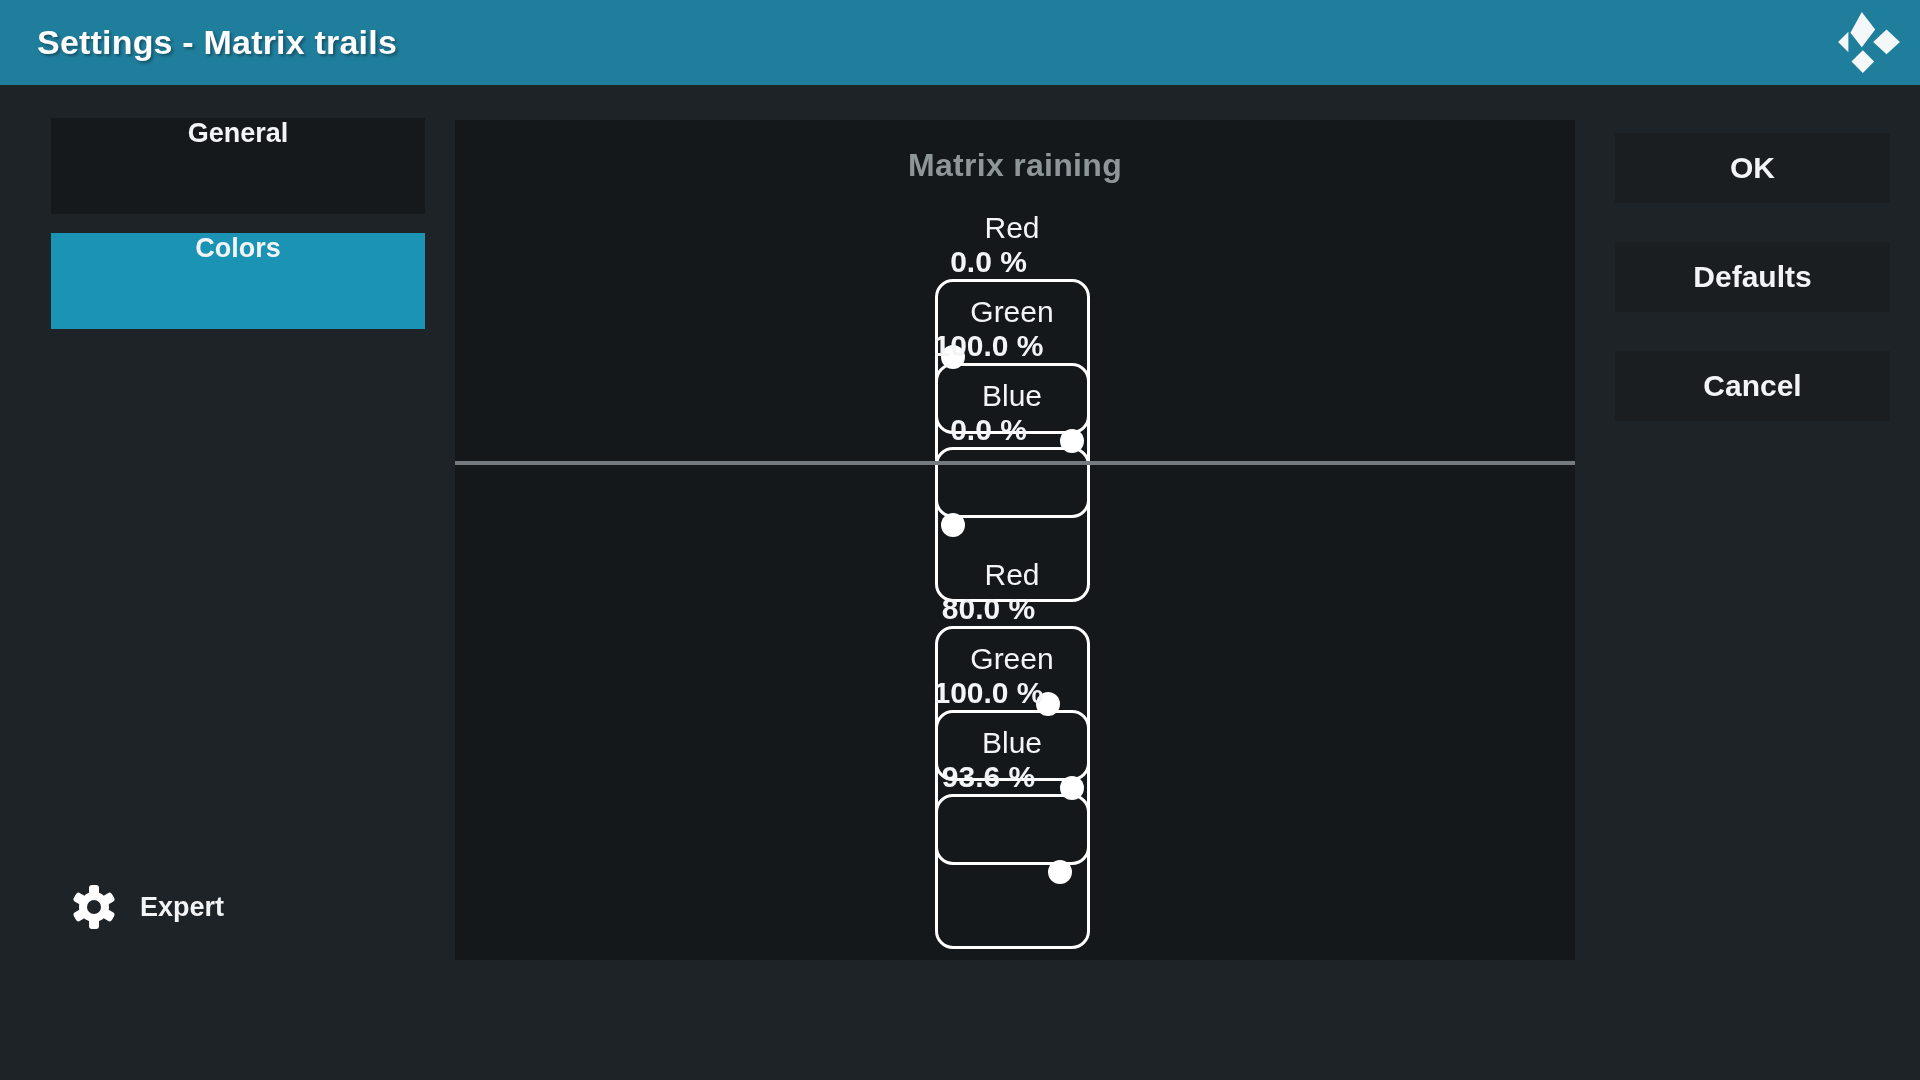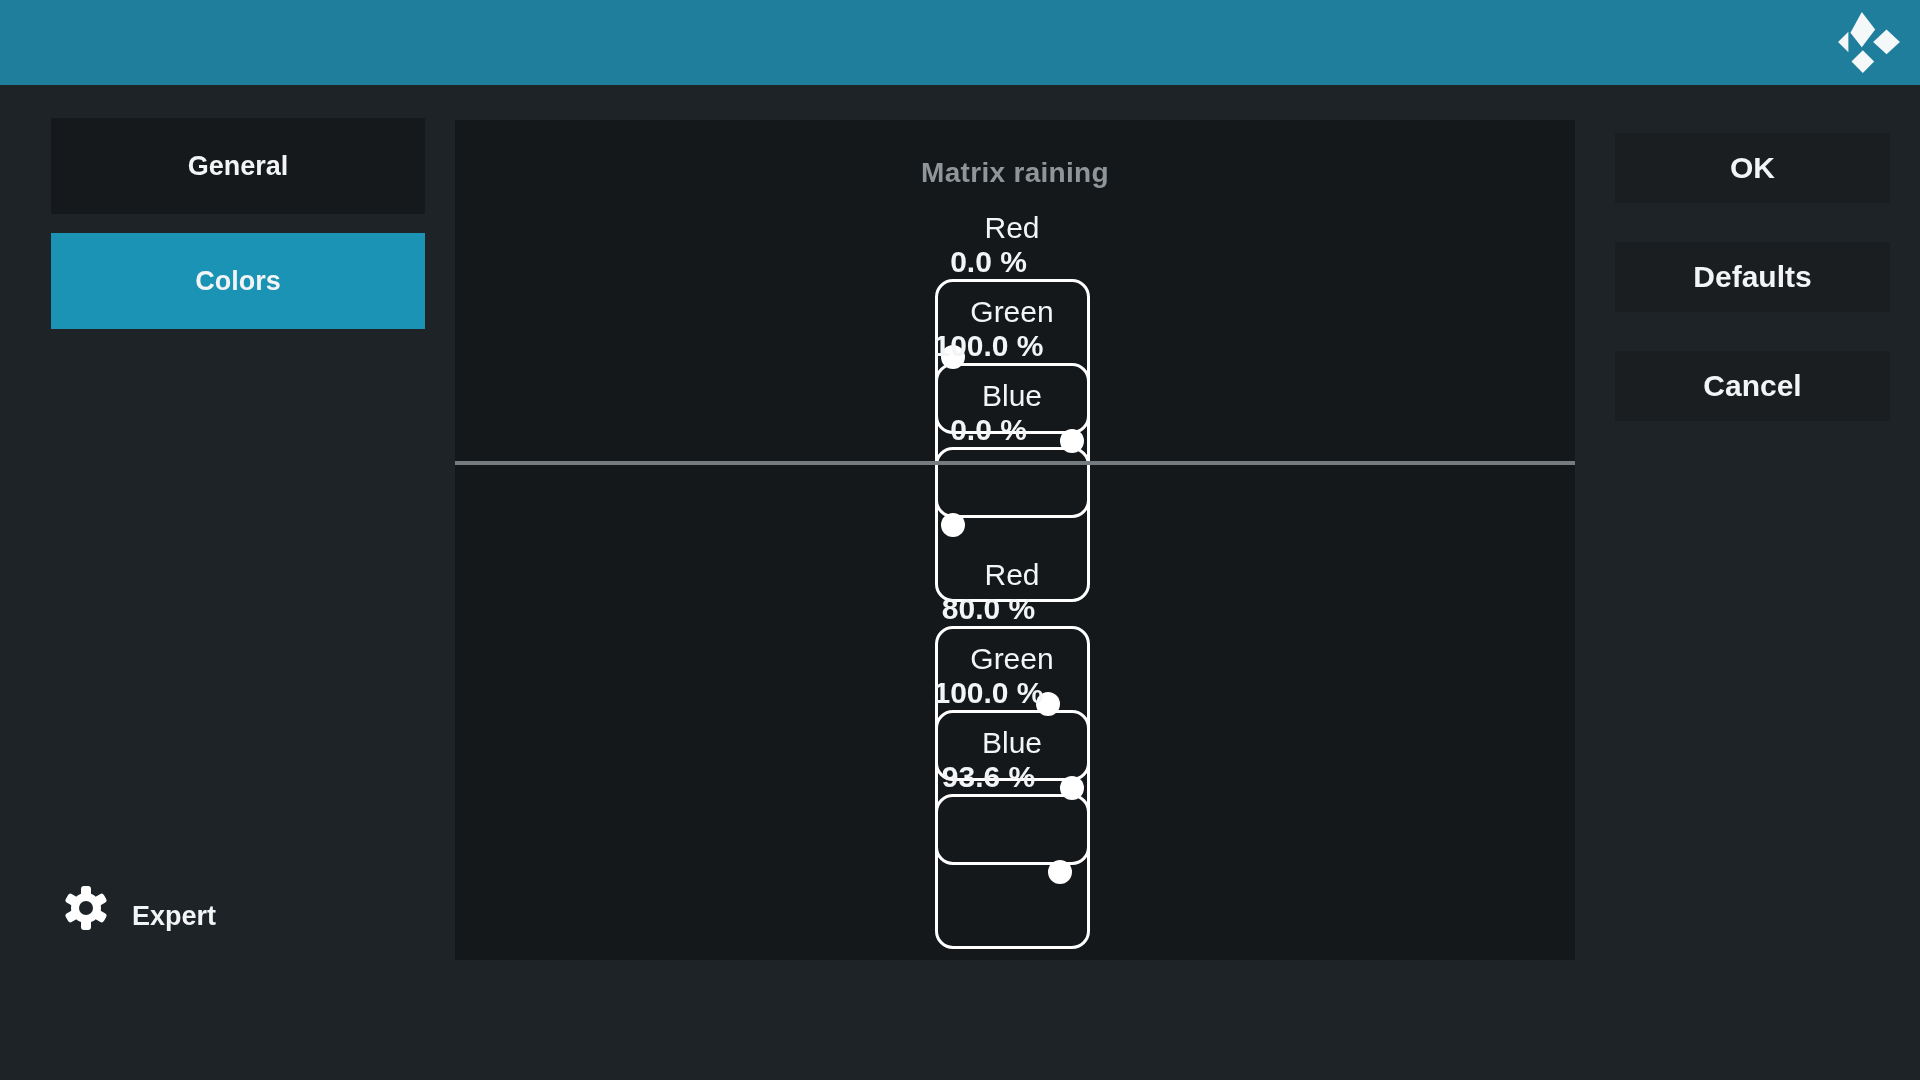--- a/index.html
+++ b/index.html
@@ -36,36 +36,35 @@
     letter-spacing:.2px;
   }
   .kodi-logo{
     position:absolute;right:18px;top:11px;width:66px;height:64px;
   }
   
   .tabs{position:absolute;left:51px;top:118px;width:374px;}
   .tab{
     width:374px;height:96px;margin-bottom:19px;
     background:var(--tile-bg);
-    display:flex;align-items:center;justify-content:center;
+    display:flex;align-items:flex-start;justify-content:center;
     font-size:27px;font-weight:bold;color:var(--text);
     cursor:pointer;
   }
   .tab.selected{background:var(--highlight);}
   
   .panel{
     position:absolute;left:455px;top:120px;width:1120px;height:840px;
     background:var(--panel-bg);
   }
   .group-title{
     position:absolute;left:0;width:100%;height:42px;
     display:flex;align-items:center;justify-content:center;
-    font-size:28px;font-weight:600;color:var(--muted-text);
+    font-size:32px;font-weight:600;color:var(--muted-text);
     letter-spacing:.3px;
-    margin-top:8px;
   }
   .gt-1{top:24px;}
   .gt-2{top:370px;}
   .row{
     position:absolute;left:0;width:100%;height:84px;
     display:flex;align-items:center;
     padding-left:42px;padding-right:48px;flex-direction:column;
   }
   .r-1a{top:91px;} .r-1b{top:175px;} .r-1c{top:259px;}
   .r-2a{top:438px;} .r-2b{top:522px;} .r-2c{top:606px;}
@@ -91,30 +90,31 @@
   .side-buttons{position:absolute;left:1615px;top:133px;width:275px;}
   .btn{
     width:275px;height:70px;margin-bottom:39px;
     background:var(--button-bg);
     display:flex;align-items:center;justify-content:center;
     font-size:30px;font-weight:bold;color:var(--text);
     cursor:pointer;
   }
   
   .level{
-    position:absolute;left:62px;top:882px;height:50px;
-    display:flex;align-items:flex-end;cursor:pointer;
+    position:absolute;left:70px;top:882px;height:50px;
+    display:flex;align-items:center;cursor:pointer;
   }
   .level .gear{width:48px;height:48px;}
   .level .label{margin-left:22px;font-size:27px;font-weight:bold;color:var(--text);}
 </style>
 </head>
 <body>
 
 <div class="titlebar">
+  <div class="title">Settings - Matrix trails</div>
   <svg class="kodi-logo" viewBox="0 0 64 62">
     <g fill="#f4f8f9">
       <polygon points="25,1 38,18 25,35 14,21"></polygon>
       <polygon points="49,18 62,30 49,42 36,30"></polygon>
       <polygon points="26,38 37,49 26,60 15,49"></polygon>
       <polygon points="12,20 12,40 2,30"></polygon>
     </g>
   </svg>
 </div>
 

